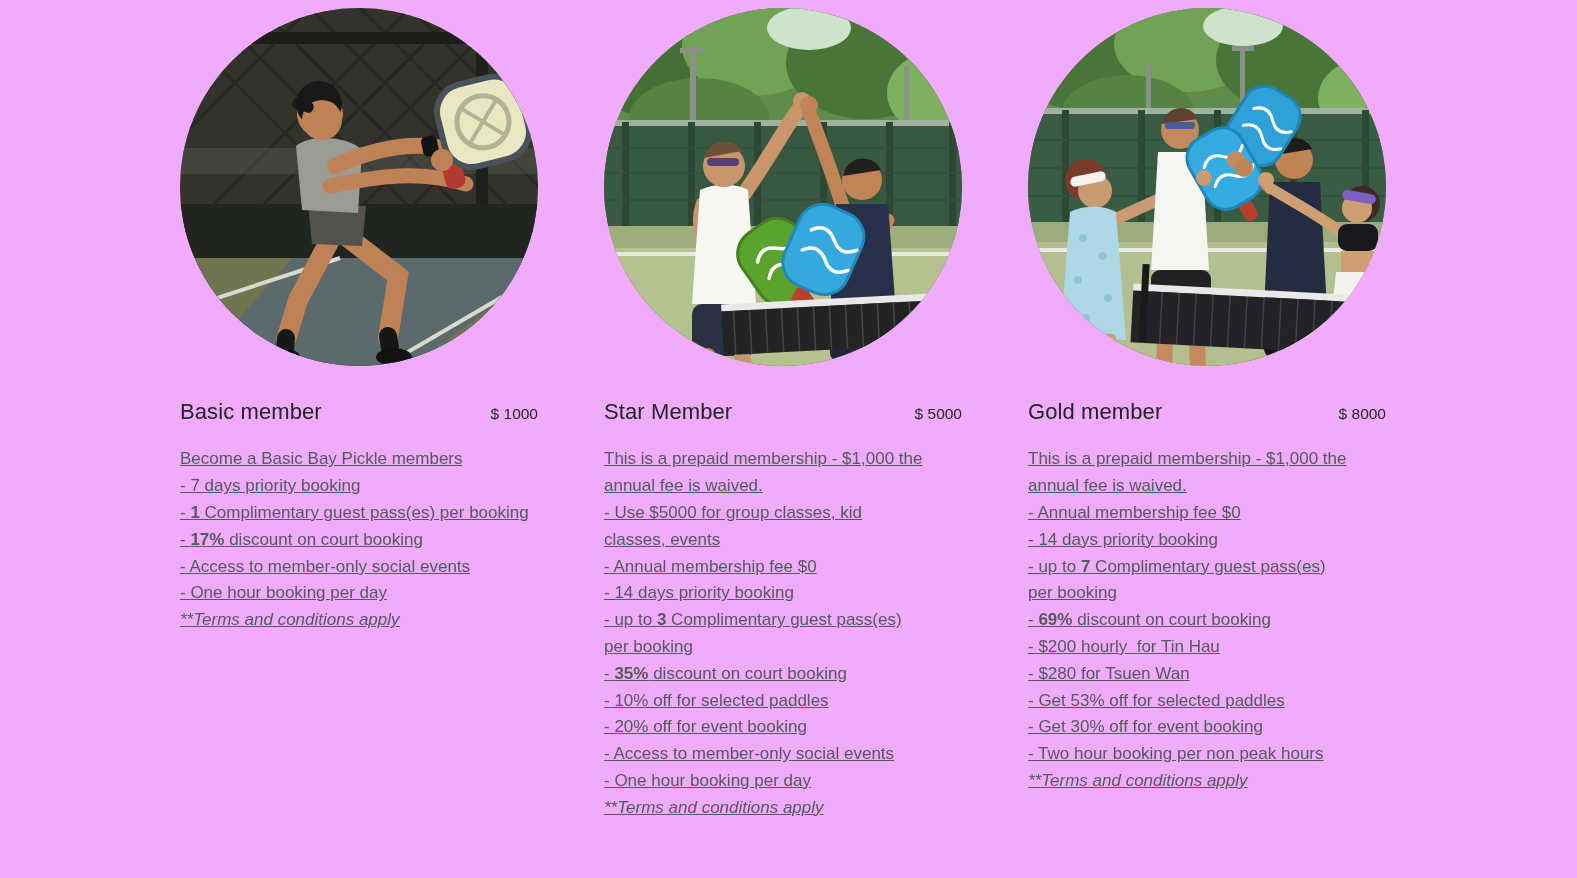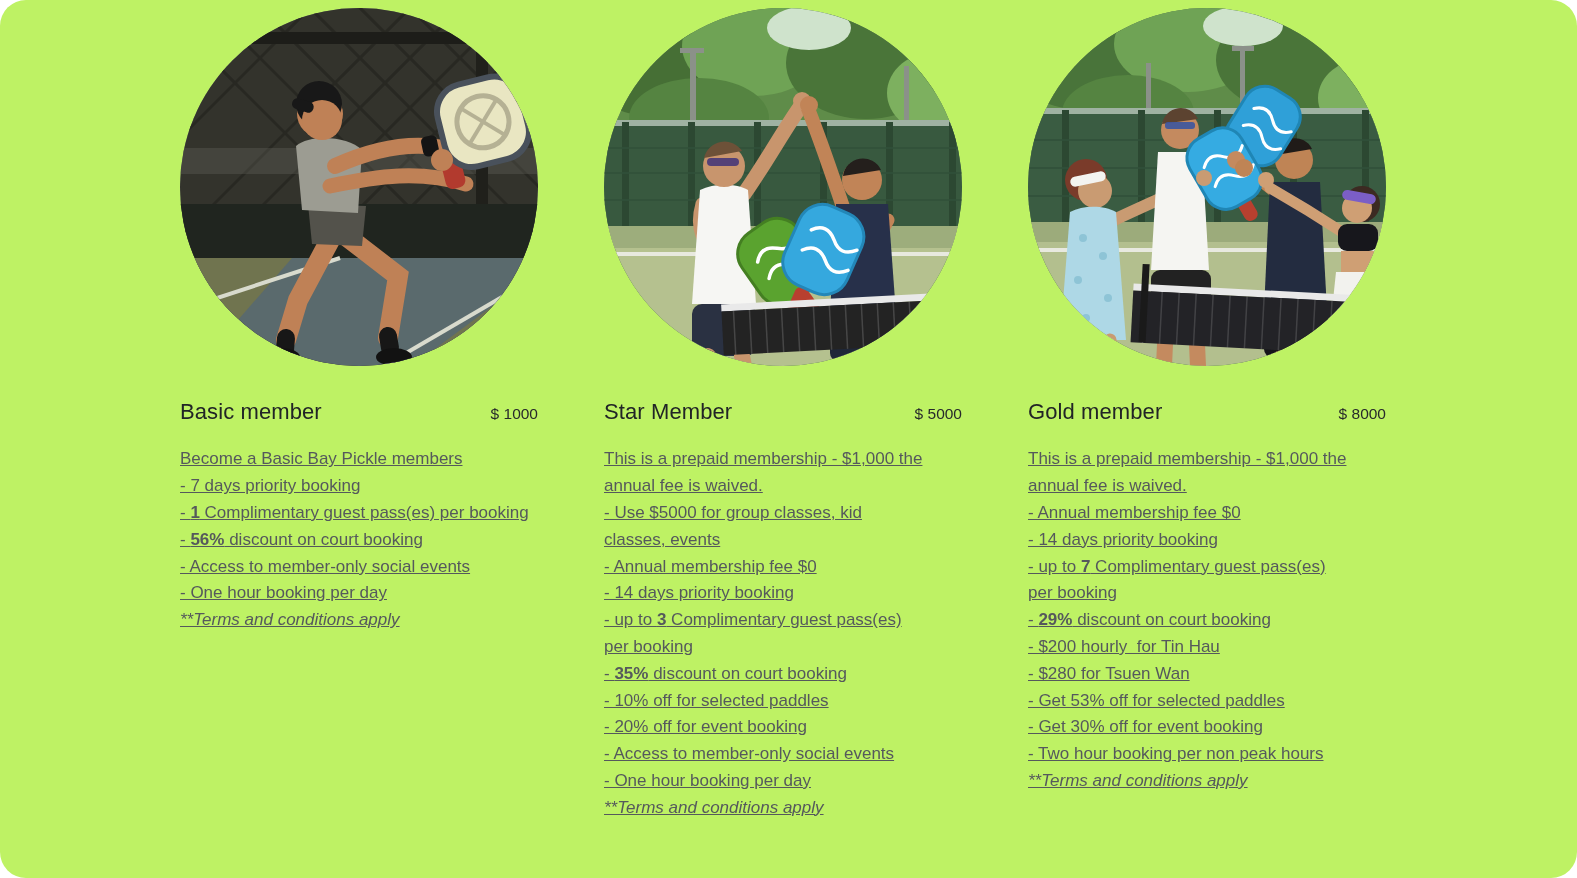--- a/index.html
+++ b/index.html
@@ -5,24 +5,23 @@
   * { box-sizing: border-box; }
   html, body { margin: 0; padding: 0; }
   body {
     background: #ffffff;
     font-family: "Liberation Sans", sans-serif;
     -webkit-font-smoothing: antialiased;
   }
   .page {
     width: 1577px;
     height: 878px;
-    background: #bef264;
+    background: #f0abfc;
     overflow: hidden;
     position: relative;
-    border-radius: 26px;
   }
   .cards {
     display: flex;
     gap: 66px;
     padding: 8px 0 0 180px;
   }
   .card { width: 358px; flex: 0 0 358px; }
   .photo {
     width: 358px; height: 358px;
     border-radius: 50%;
@@ -125,21 +124,21 @@
         </svg>
       </div>
       <header class="card-head">
         <h2 class="card-title">Basic member</h2>
         <span class="card-price">$ 1000</span>
       </header>
       <div class="benefits">
           <div class="benefit-line"><span>Become a Basic Bay Pickle members</span></div>
           <div class="benefit-line"><span>- 7 days priority booking</span></div>
           <div class="benefit-line"><span>- </span><span class="b">1</span><span> Complimentary guest pass(es) per booking</span></div>
-          <div class="benefit-line"><span>- </span><span class="b">56%</span><span> discount on court booking</span></div>
+          <div class="benefit-line"><span>- </span><span class="b">17%</span><span> discount on court booking</span></div>
           <div class="benefit-line"><span>- Access to member-only social events</span></div>
           <div class="benefit-line"><span>- One hour booking per day</span></div>
           <div class="benefit-line"><span class="i">**Terms and conditions apply</span></div>
         </div>
     </article>
 
     <article class="card">
       <div class="photo" role="img" aria-label="Two men high-fiving over the net holding green and blue Bay Pickle paddles">
         <svg viewBox="0 0 358 358">
           <rect width="358" height="358" fill="#5f8c49"></rect>
@@ -386,21 +385,21 @@
         <h2 class="card-title">Gold member</h2>
         <span class="card-price">$ 8000</span>
       </header>
       <div class="benefits">
           <div class="benefit-line"><span>This is a prepaid membership - $1,000 the</span></div>
           <div class="benefit-line"><span>annual fee is waived.</span></div>
           <div class="benefit-line"><span>- Annual membership fee $0</span></div>
           <div class="benefit-line"><span>- 14 days priority booking</span></div>
           <div class="benefit-line"><span>- up to </span><span class="b">7</span><span> Complimentary guest pass(es)</span></div>
           <div class="benefit-line"><span>per booking</span></div>
-          <div class="benefit-line"><span>- </span><span class="b">29%</span><span> discount on court booking</span></div>
+          <div class="benefit-line"><span>- </span><span class="b">69%</span><span> discount on court booking</span></div>
           <div class="benefit-line"><span>- $200 hourly  for Tin Hau</span></div>
           <div class="benefit-line"><span>- $280 for Tsuen Wan</span></div>
           <div class="benefit-line"><span>- Get 53% off for selected paddles</span></div>
           <div class="benefit-line"><span>- Get 30% off for event booking</span></div>
           <div class="benefit-line"><span>- Two hour booking per non peak hours</span></div>
           <div class="benefit-line"><span class="i">**Terms and conditions apply</span></div>
         </div>
     </article>
 
   </section>

